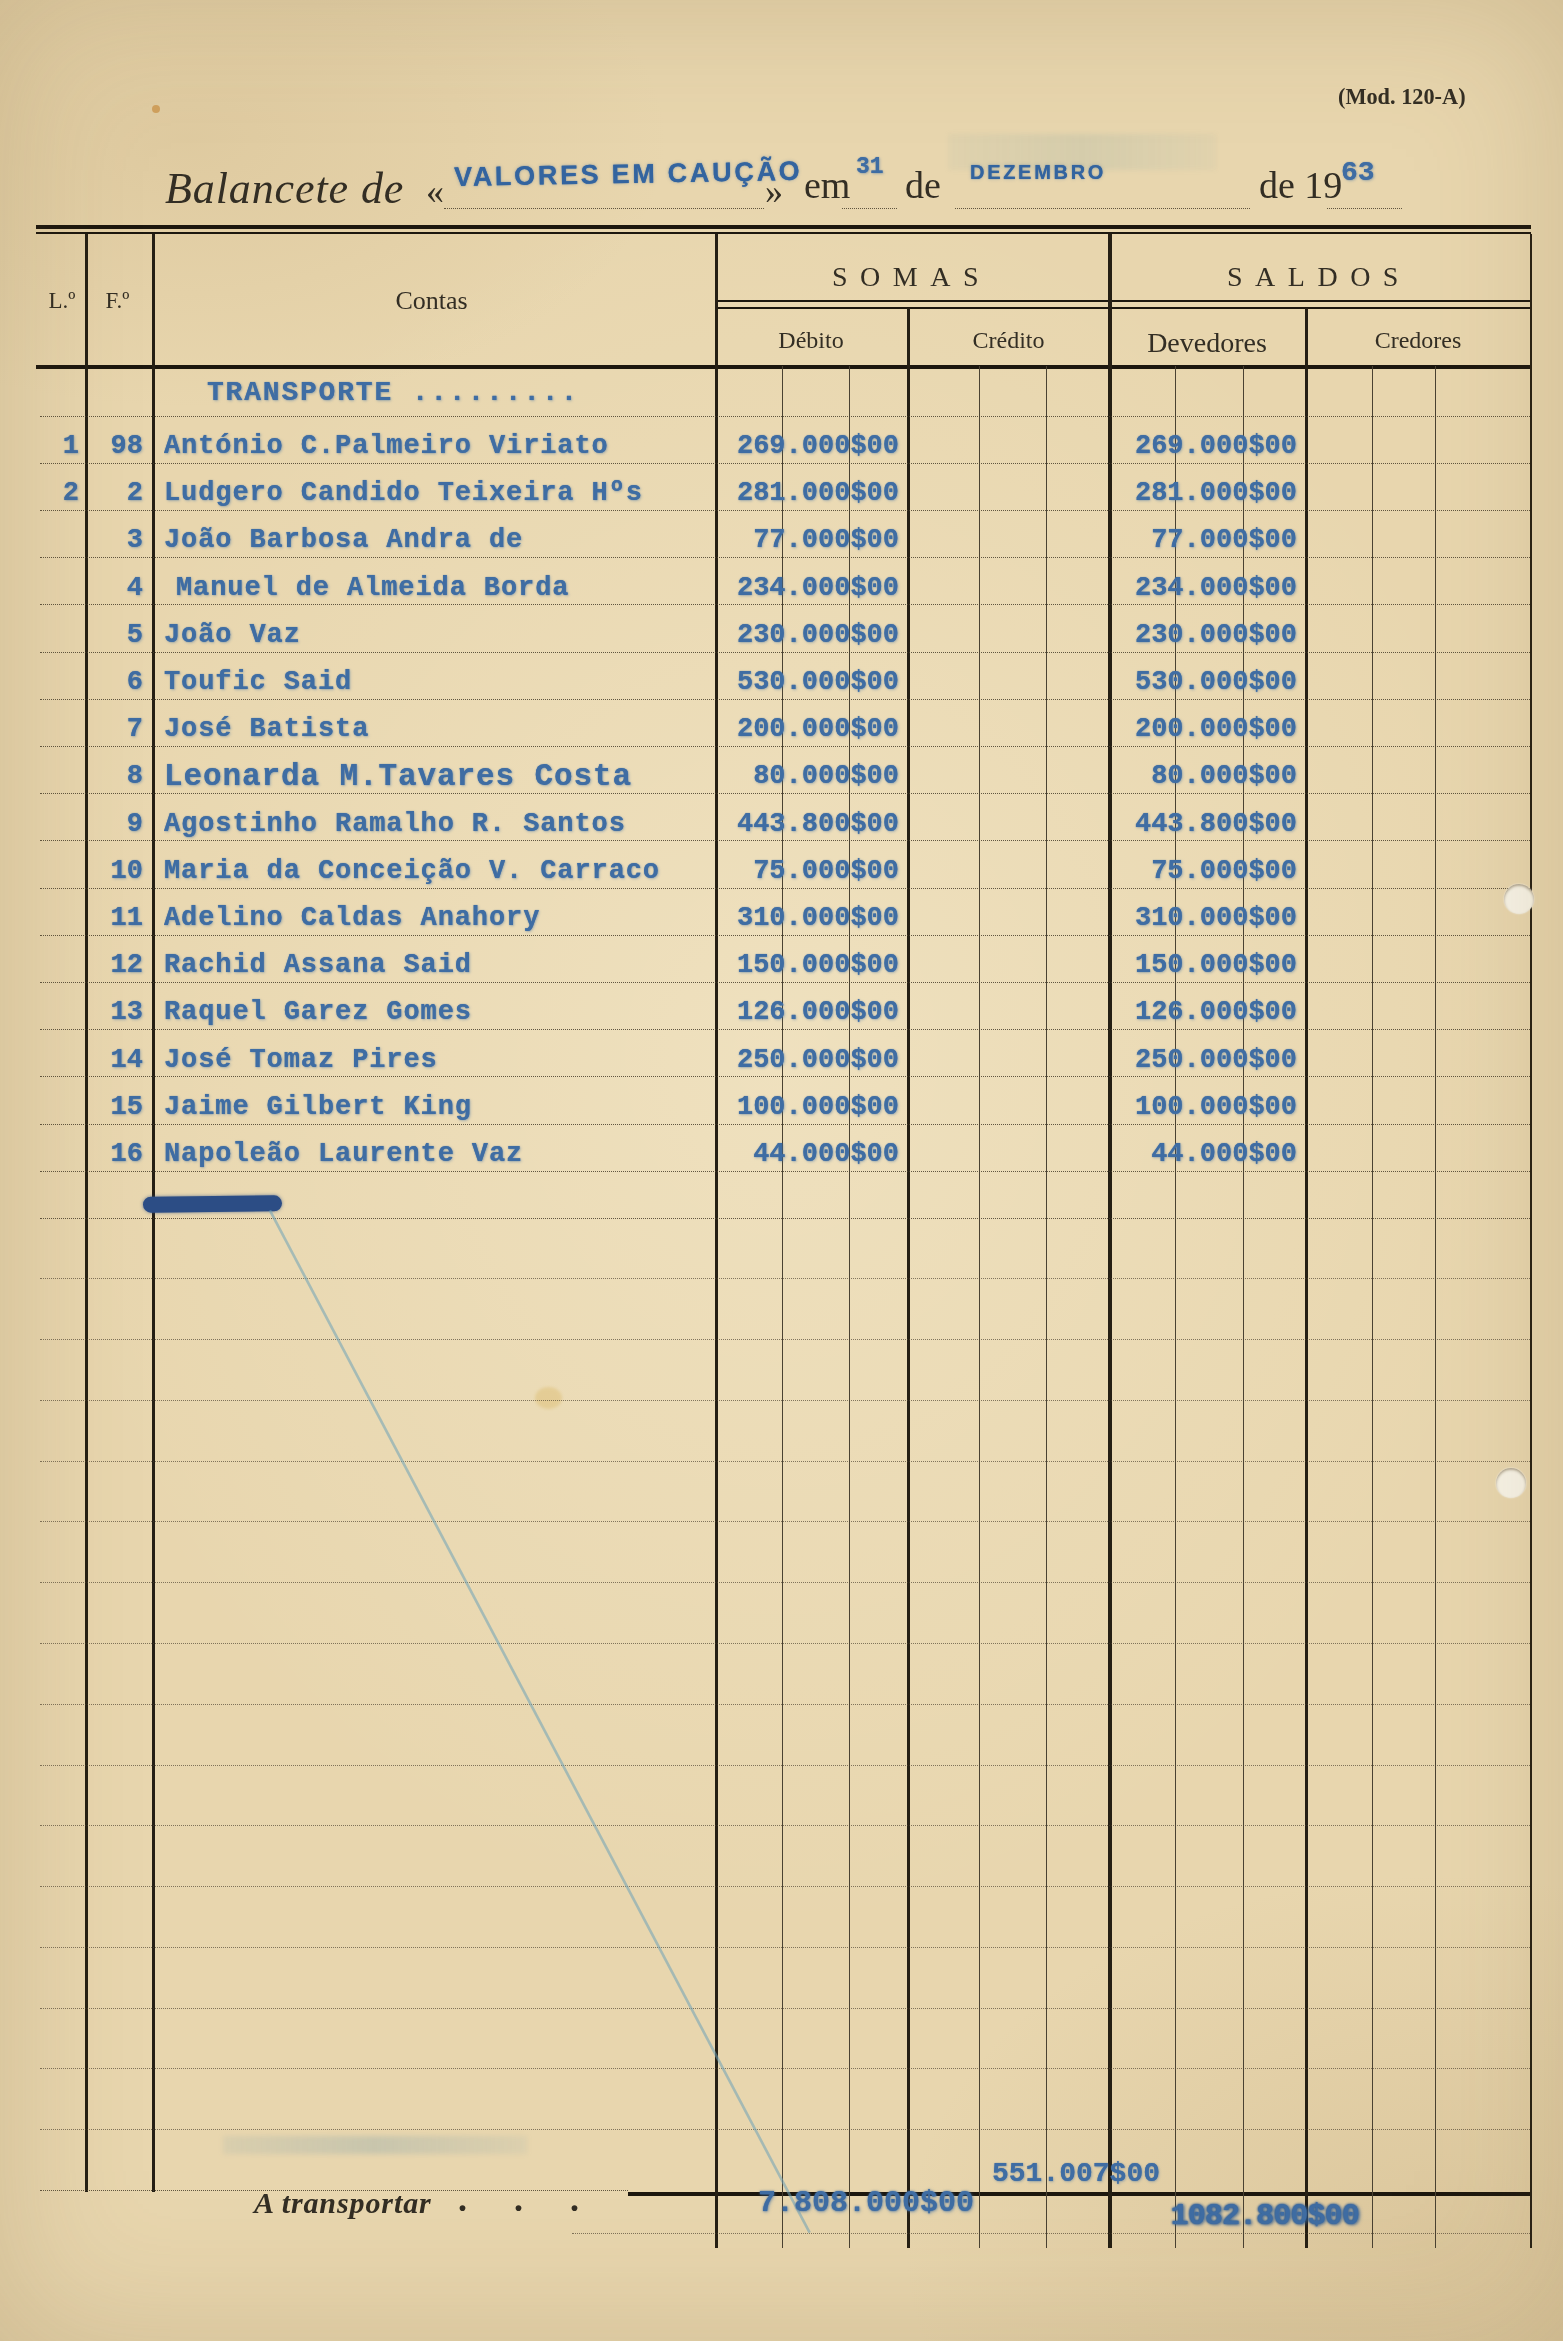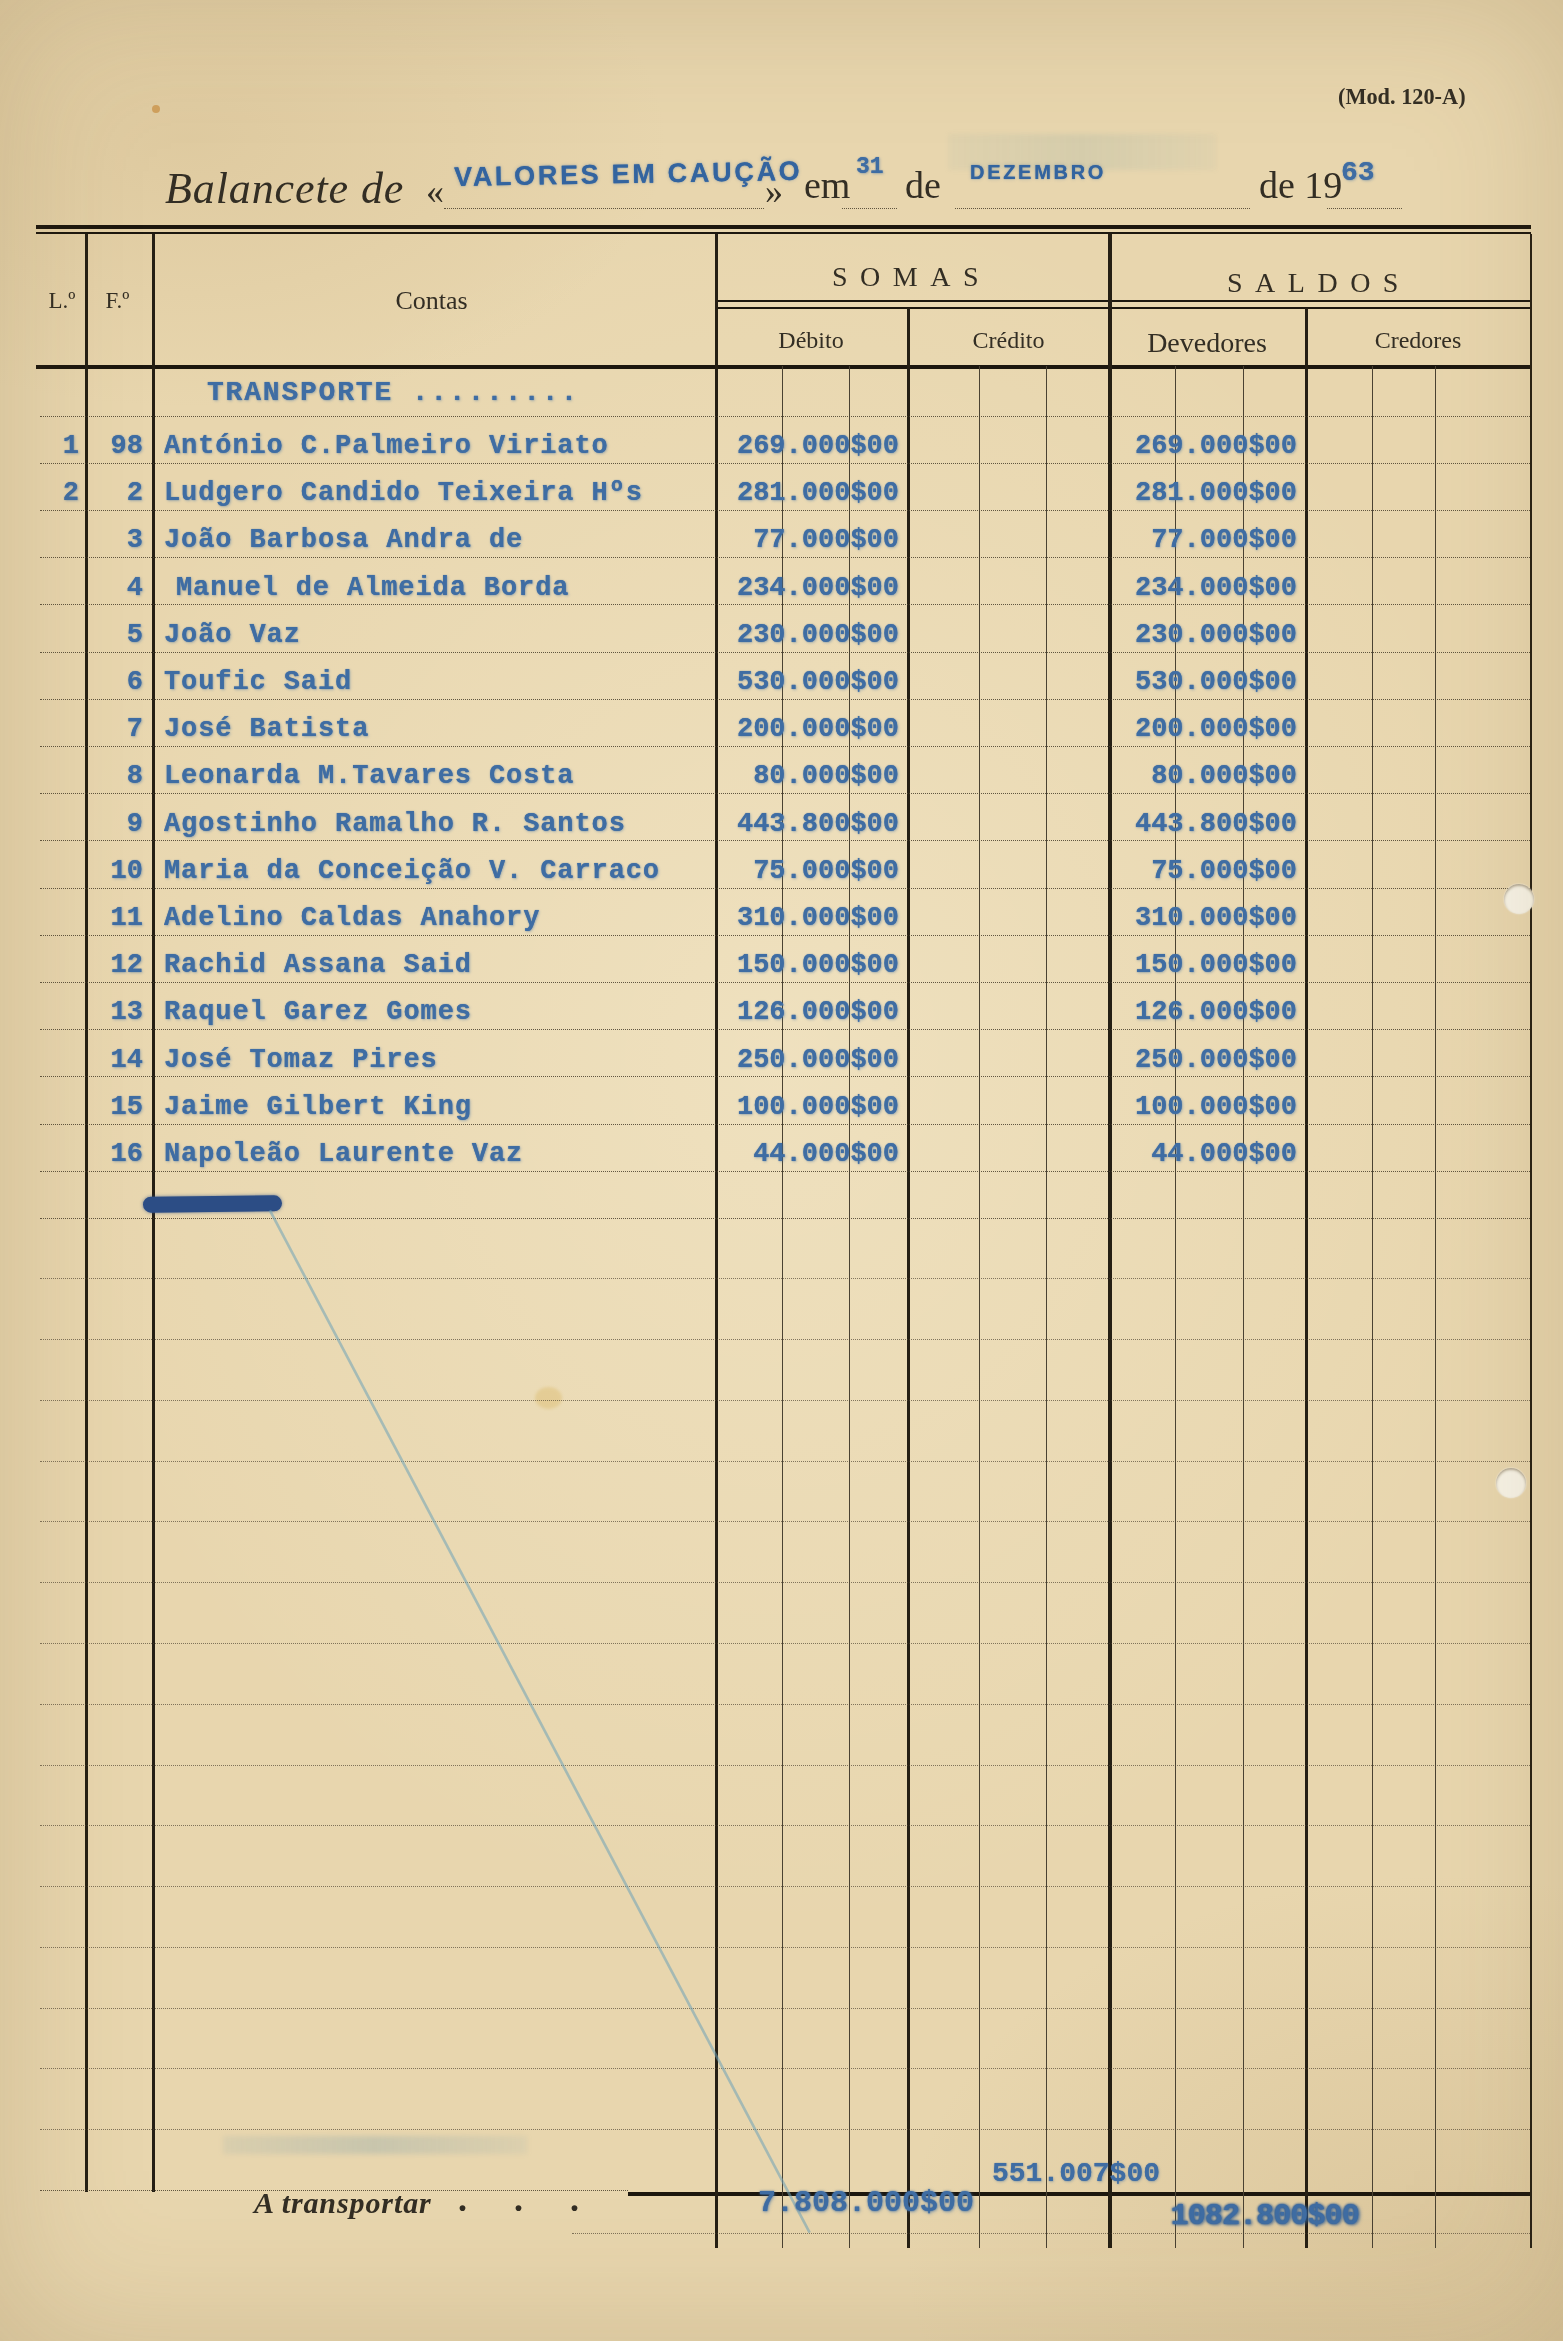--- a/index.html
+++ b/index.html
@@ -79,21 +79,21 @@
   <div class="abs stamp" style="left:970px;top:161px;font-size:20px;">DEZEMBRO</div>
   <div class="abs dotted" style="left:955px;top:208px;width:295px;"></div>
   <div class="abs print" style="left:1259px;top:163px;font-size:38px;">de 19</div>
   <div class="abs typed" style="left:1341px;top:157px;font-size:28px;">63</div>
   <div class="abs dotted" style="left:1327px;top:208px;width:75px;"></div>
 
   <div class="abs hdr center" style="left:38px;top:288px;width:48px;font-size:23px;">L.º</div>
   <div class="abs hdr center" style="left:88px;top:288px;width:59px;font-size:23px;">F.º</div>
   <div class="abs hdr center" style="left:152px;top:286px;width:559px;font-size:26px;">Contas</div>
   <div class="abs hdr center" style="left:715px;top:261px;width:393px;font-size:28px;letter-spacing:12.5px;">SOMAS</div>
-  <div class="abs hdr center" style="left:1108px;top:261px;width:422px;font-size:28px;letter-spacing:12.5px;margin-top:6px;">SALDOS</div>
+  <div class="abs hdr center" style="left:1108px;top:261px;width:422px;font-size:28px;letter-spacing:12.5px;">SALDOS</div>
   <div class="abs hdr center" style="left:717px;top:327px;width:188px;font-size:24px;">Débito</div>
   <div class="abs hdr center" style="left:910px;top:327px;width:197px;font-size:24px;">Crédito</div>
   <div class="abs hdr center" style="left:1111px;top:327px;width:192px;font-size:28px;">Devedores</div>
   <div class="abs hdr center" style="left:1308px;top:327px;width:220px;font-size:24px;">Credores</div>
 
   <div class="abs typed" style="left:207px;top:377px;font-size:28px;letter-spacing:1.8px;">TRANSPORTE .........</div>
 
   <div id="grid-lines">
       <div class="hline" style="left: 36px; top: 225px; width: 1495px; height: 3.6px;"></div>
       <div class="hline" style="left: 36px; top: 232px; width: 1495px; height: 1.8px;"></div>
@@ -193,21 +193,21 @@
         <span class="row-cell typed right" style="left: 1116px; width: 181px; font-size: 27px;">530.000$00</span>
       </div>
       <div class="abs" style="left: 0px; top: 710px; width: 1563px; height: 45px;">
         <span class="row-cell typed right" style="left: 88px; width: 55px; font-size: 27px;">7</span>
         <span class="row-cell typed" style="left: 164px; width: 547px; font-size: 27px; letter-spacing: 0.9px; overflow: hidden;">José Batista</span>
         <span class="row-cell typed right" style="left: 720px; width: 179px; font-size: 27px;">200.000$00</span>
         <span class="row-cell typed right" style="left: 1116px; width: 181px; font-size: 27px;">200.000$00</span>
       </div>
       <div class="abs" style="left: 0px; top: 757px; width: 1563px; height: 45px;">
         <span class="row-cell typed right" style="left: 88px; width: 55px; font-size: 27px;">8</span>
-        <span class="row-cell typed" style="left: 164px; width: 547px; font-size: 27px; letter-spacing: 0.9px; overflow: hidden;">Leonarda M.Tavares Costa</span>
+        <span class="row-cell typed" style="left: 164px; width: 547px; font-size: 31px; letter-spacing: 0.9px; overflow: hidden;">Leonarda M.Tavares Costa</span>
         <span class="row-cell typed right" style="left: 720px; width: 179px; font-size: 27px;">80.000$00</span>
         <span class="row-cell typed right" style="left: 1116px; width: 181px; font-size: 27px;">80.000$00</span>
       </div>
       <div class="abs" style="left: 0px; top: 805px; width: 1563px; height: 45px;">
         <span class="row-cell typed right" style="left: 88px; width: 55px; font-size: 27px;">9</span>
         <span class="row-cell typed" style="left: 164px; width: 547px; font-size: 27px; letter-spacing: 0.9px; overflow: hidden;">Agostinho Ramalho R. Santos</span>
         <span class="row-cell typed right" style="left: 720px; width: 179px; font-size: 27px;">443.800$00</span>
         <span class="row-cell typed right" style="left: 1116px; width: 181px; font-size: 27px;">443.800$00</span>
       </div>
       <div class="abs" style="left: 0px; top: 852px; width: 1563px; height: 45px;">

